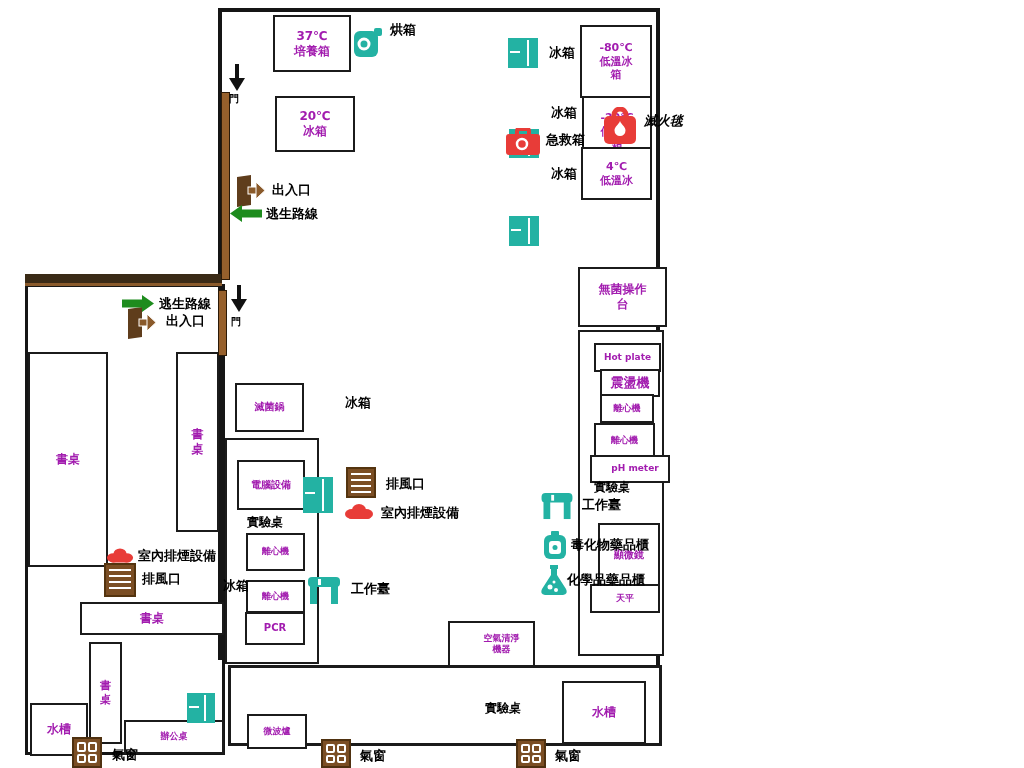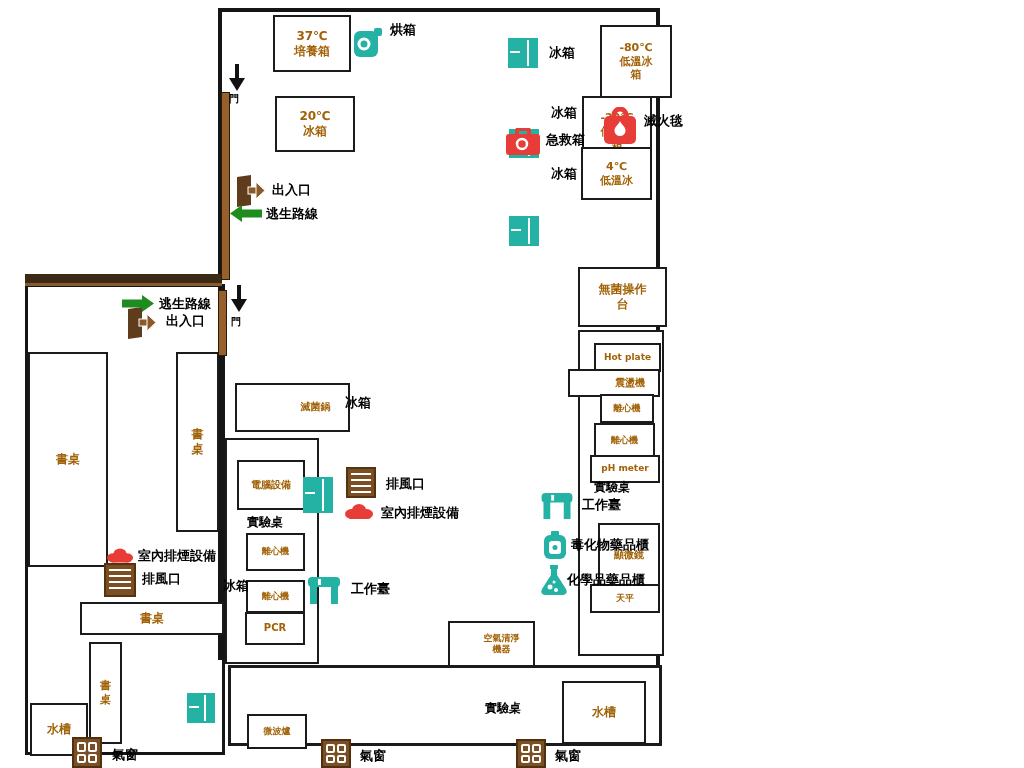--- a/index.html
+++ b/index.html
@@ -1,21 +1,21 @@
 <!DOCTYPE html>
 <html><head>
 <meta charset="utf-8">
 <style>
   html,body{margin:0;padding:0;background:#fff;}
   #canvas{position:relative;width:1024px;height:768px;background:#fff;overflow:hidden;
           font-family:"DejaVu Sans","Liberation Sans",sans-serif;}
   .wall{position:absolute;background:#151515;}
   .box{position:absolute;background:#fff;border:2px solid #1b1b1b;display:flex;
        align-items:center;justify-content:center;text-align:center;font-weight:700;
-       color:#a16207;white-space:pre-line;line-height:1.25;}
+       color:#a21caf;white-space:pre-line;line-height:1.25;}
   .lbl{position:absolute;font-weight:700;color:#000;font-size:13px;white-space:nowrap;z-index:30;}
   .icon{position:absolute;z-index:25;}
   .bench{position:absolute;background:#fff;border:2px solid #1b1b1b;}
   .fridge-ic{background:#23b2a3;position:relative;}
   .fridge-ic .vl{position:absolute;left:62%;top:2px;bottom:2px;width:2px;background:#fff;}
   .fridge-ic .hd{position:absolute;left:2px;width:10px;height:2px;top:42%;background:#fff;}
   .vent-ic{background:#7b4e24;border:2px solid #54340f;}
   .vent-ic .gr{position:absolute;left:3px;right:3px;top:4px;bottom:3px;
        background:repeating-linear-gradient(to bottom,#fff 0 2px,#7b4e24 2px 6px);}
   .win-ic{background:#7b4e24;border:2px solid #4f3110;display:grid;
@@ -39,57 +39,58 @@
   <div class="doorbar" style="left:218px;top:290px;width:7px;height:64px;"></div>
 
   <div class="bench" style="left:225px;top:438px;width:90px;height:222px;"></div>
   <div class="bench" style="left:578px;top:330px;width:82px;height:322px;"></div>
   <div class="bench" style="left:228px;top:665px;width:428px;height:75px;border-width:3px;"></div>
 
   <div class="box" style="left:273px;top:15px;width:74px;height:53px;font-size:12px;">37℃
 培養箱</div>
   <div class="box" style="left:275px;top:96px;width:76px;height:52px;font-size:12px;">20℃
 冰箱</div>
-  <div class="box" style="left:600px;top:25px;width:68px;height:69px;font-size:11px;">-80℃
+  <div class="box" style="left:580px;top:25px;width:68px;height:69px;font-size:11px;">-80℃
 低溫冰
 箱</div>
   <div class="box" style="left:582px;top:96px;width:66px;height:68px;font-size:11px;">-20℃
 低溫冰
 箱</div>
   <div class="box" style="left:581px;top:147px;width:67px;height:49px;font-size:11px;">4℃
 低溫冰</div>
   <div class="box" style="left:578px;top:267px;width:85px;height:56px;font-size:12px;">無菌操作
 台</div>
 
   <div class="box" style="left:594px;top:343px;width:63px;height:25px;font-size:9px;">Hot plate</div>
-  <div class="box" style="left:568px;top:369px;width:56px;height:24px;font-size:10px;padding-left:32px;">震盪機</div>
+  <div class="box" style="left:600px;top:369px;width:56px;height:24px;font-size:13px;">震盪機</div>
   <div class="box" style="left:600px;top:394px;width:50px;height:25px;font-size:9px;">離心機</div>
   <div class="box" style="left:594px;top:423px;width:57px;height:31px;font-size:9px;">離心機</div>
-  <div class="box" style="left:590px;top:455px;width:66px;height:24px;font-size:9px;">pH meter</div>
+  <div class="box" style="left:590px;top:455px;width:66px;height:24px;font-size:9px;padding-left:10px;">pH meter</div>
   <div class="box" style="left:598px;top:523px;width:58px;height:61px;font-size:10px;">顯微鏡</div>
   <div class="box" style="left:590px;top:584px;width:66px;height:25px;font-size:9px;">天平</div>
 
-  <div class="box" style="left:235px;top:383px;width:65px;height:45px;font-size:10px;padding-left:46px;">滅菌鍋</div>
+  <div class="box" style="left:235px;top:383px;width:65px;height:45px;font-size:10px;">滅菌鍋</div>
   <div class="box" style="left:237px;top:460px;width:64px;height:46px;font-size:10px;">電腦設備</div>
   <div class="box" style="left:246px;top:533px;width:55px;height:34px;font-size:9px;">離心機</div>
   <div class="box" style="left:246px;top:580px;width:55px;height:29px;font-size:9px;">離心機</div>
   <div class="box" style="left:245px;top:612px;width:56px;height:29px;font-size:10px;">PCR</div>
   <div class="box" style="left:448px;top:621px;width:63px;height:42px;font-size:9px;padding-left:20px;">空氣清淨
 機器</div>
 
   <div class="box" style="left:247px;top:714px;width:56px;height:31px;font-size:9px;">微波爐</div>
   <div class="box" style="left:562px;top:681px;width:80px;height:59px;font-size:12px;">水槽</div>
 
   <div class="box" style="left:28px;top:352px;width:76px;height:211px;font-size:12px;">書桌</div>
   <div class="box" style="left:176px;top:352px;width:39px;height:176px;font-size:12px;">書
 桌</div>
   <div class="box" style="left:80px;top:602px;width:140px;height:29px;font-size:12px;">書桌</div>
   <div class="box" style="left:89px;top:642px;width:29px;height:98px;font-size:11px;">書
 桌</div>
   <div class="box" style="left:30px;top:703px;width:54px;height:49px;font-size:12px;">水槽</div>
+  <div class="box" style="left:124px;top:720px;width:96px;height:30px;font-size:9px;">辦公桌</div>
 
   <div class="icon" style="left:354px;top:28px;">
     <svg width="28" height="29" viewBox="0 0 28 29">
       <rect x="0" y="3" width="24" height="26" rx="6" fill="#23b2a3"></rect>
       <rect x="20" y="0" width="8" height="8" rx="2" fill="#23b2a3"></rect>
       <circle cx="10" cy="16" r="5" fill="none" stroke="#fff" stroke-width="3"></circle>
     </svg>
   </div>
 
   <div class="icon fridge-ic" style="left:508px;top:38px;width:30px;height:30px;">
@@ -248,21 +249,21 @@
       <i></i>
       <i></i>
       <i></i>
     </div>
 
   <div class="lbl" style="left:390px;top:21px;">烘箱</div>
   <div class="lbl" style="left:549px;top:44px;">冰箱</div>
   <div class="lbl" style="left:551px;top:104px;">冰箱</div>
   <div class="lbl" style="left:546px;top:131px;">急救箱</div>
   <div class="lbl" style="left:551px;top:165px;">冰箱</div>
-  <div class="lbl" style="left:644px;top:112px;">滅火毯</div>
+  <div class="lbl" style="left:644px;top:112px;font-style:italic;">滅火毯</div>
   <div class="lbl" style="left:272px;top:181px;">出入口</div>
   <div class="lbl" style="left:266px;top:205px;">逃生路線</div>
   <div class="lbl" style="left:229px;top:92px;font-size:10px;">門</div>
   <div class="lbl" style="left:231px;top:315px;font-size:10px;">門</div>
   <div class="lbl" style="left:159px;top:295px;">逃生路線</div>
   <div class="lbl" style="left:166px;top:312px;">出入口</div>
   <div class="lbl" style="left:345px;top:394px;">冰箱</div>
   <div class="lbl" style="left:386px;top:475px;">排風口</div>
   <div class="lbl" style="left:381px;top:504px;">室內排煙設備</div>
   <div class="lbl" style="left:351px;top:580px;">工作臺</div>

